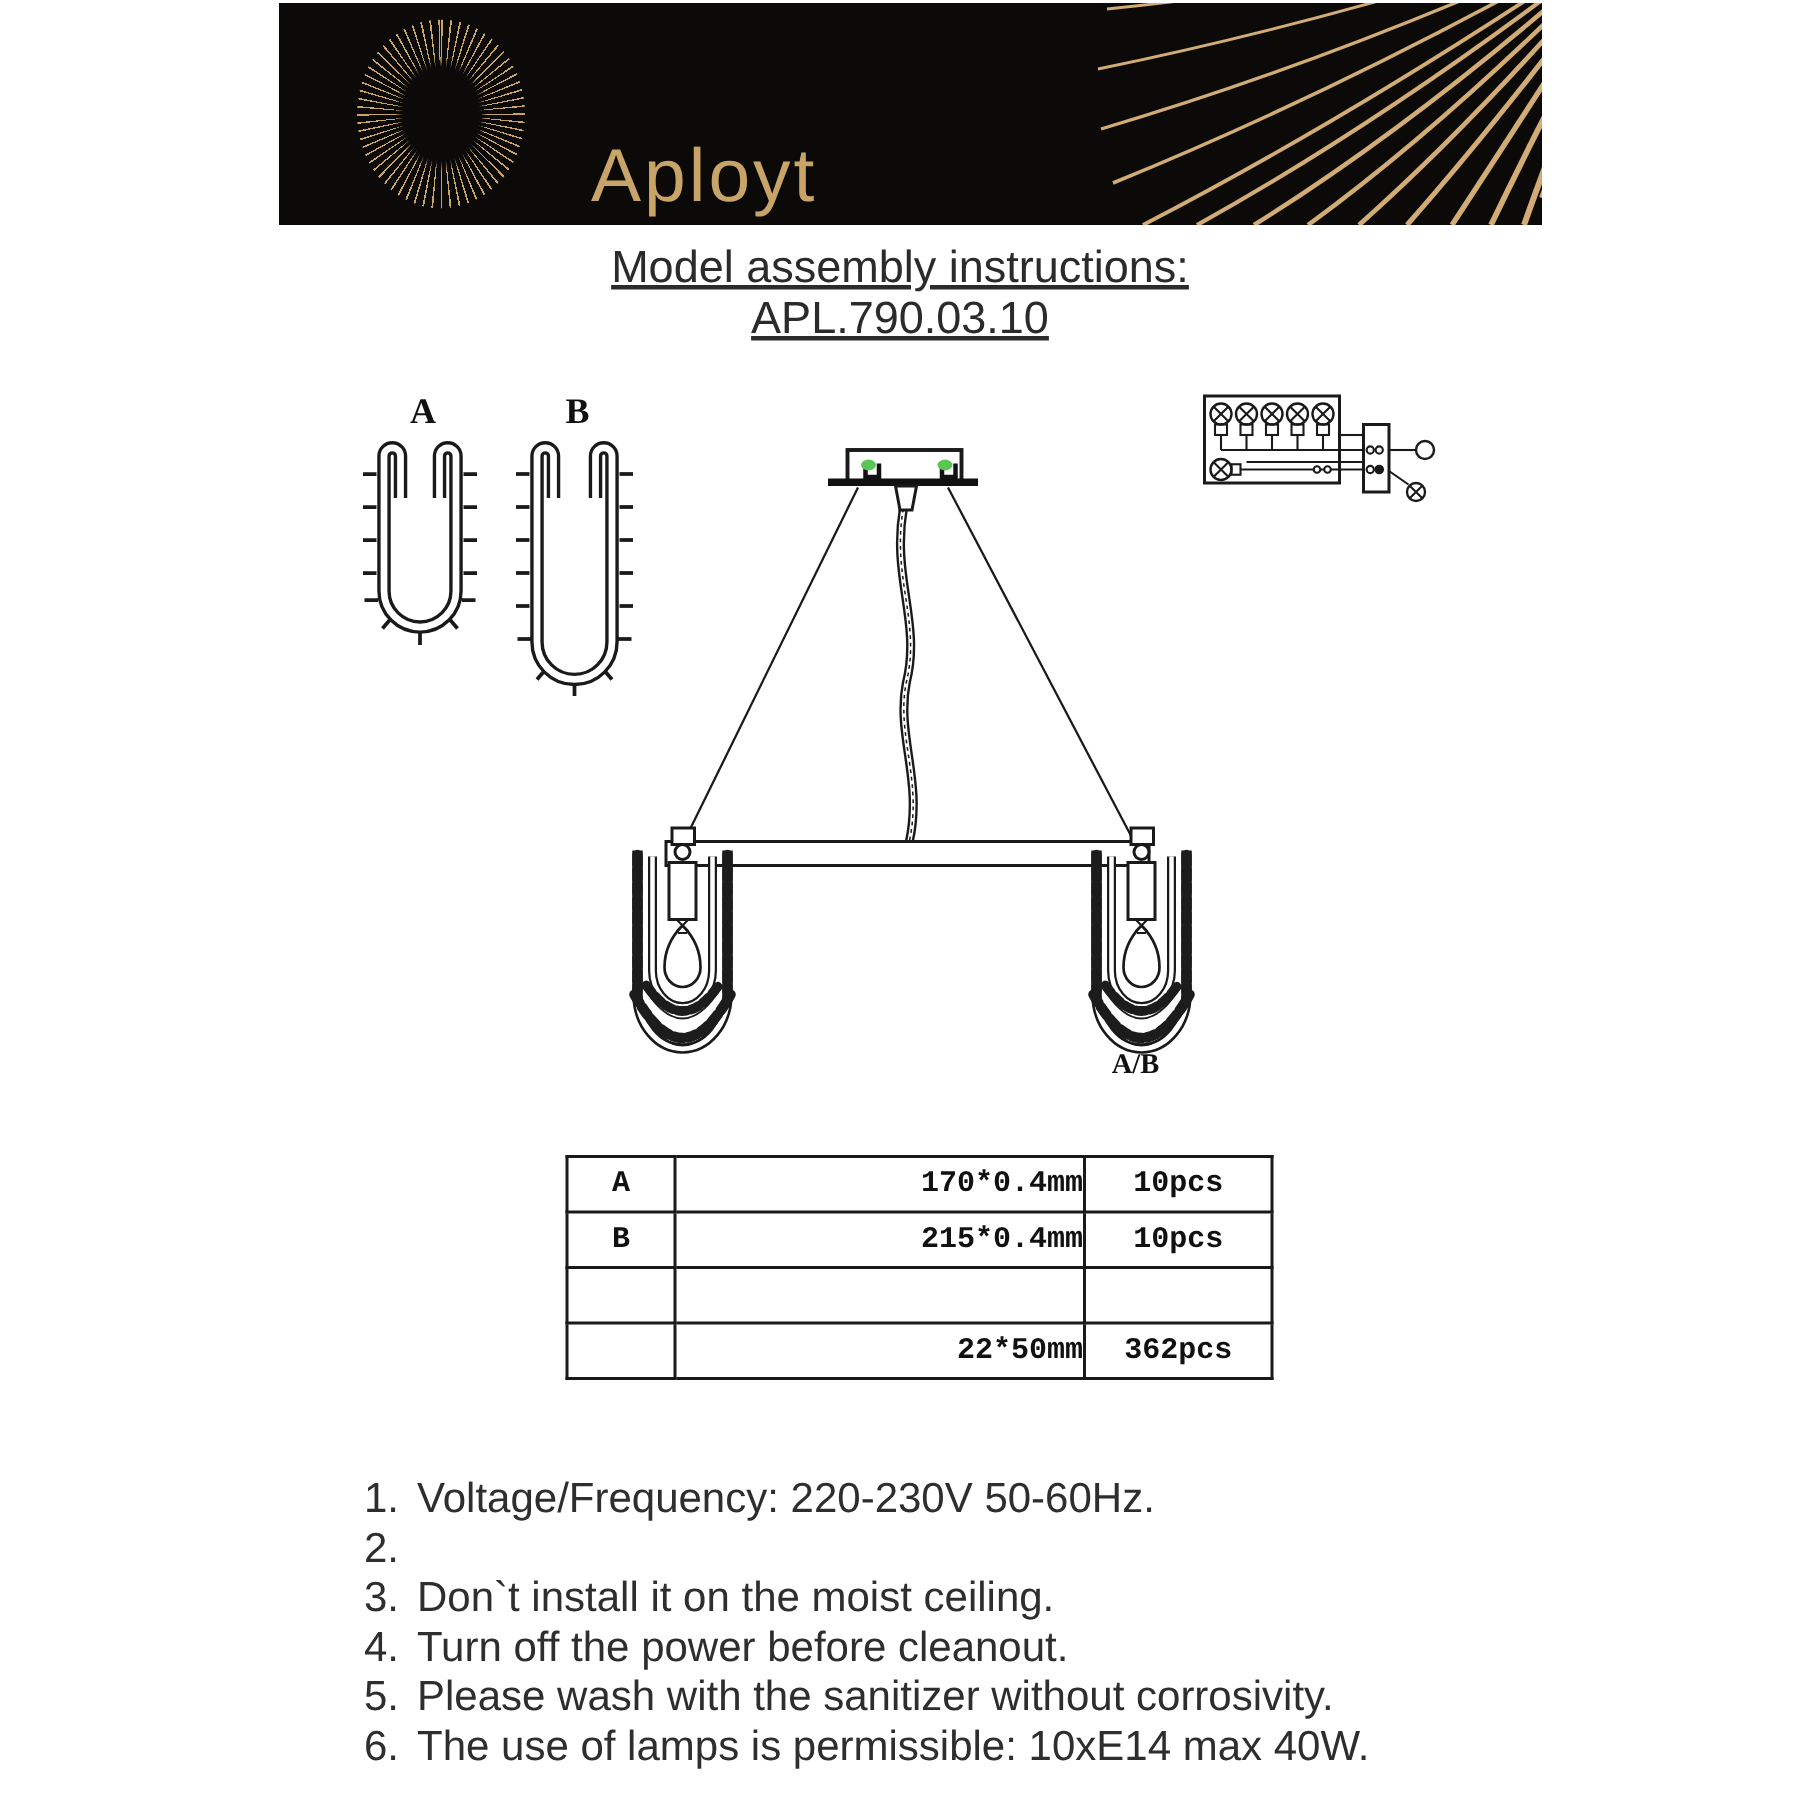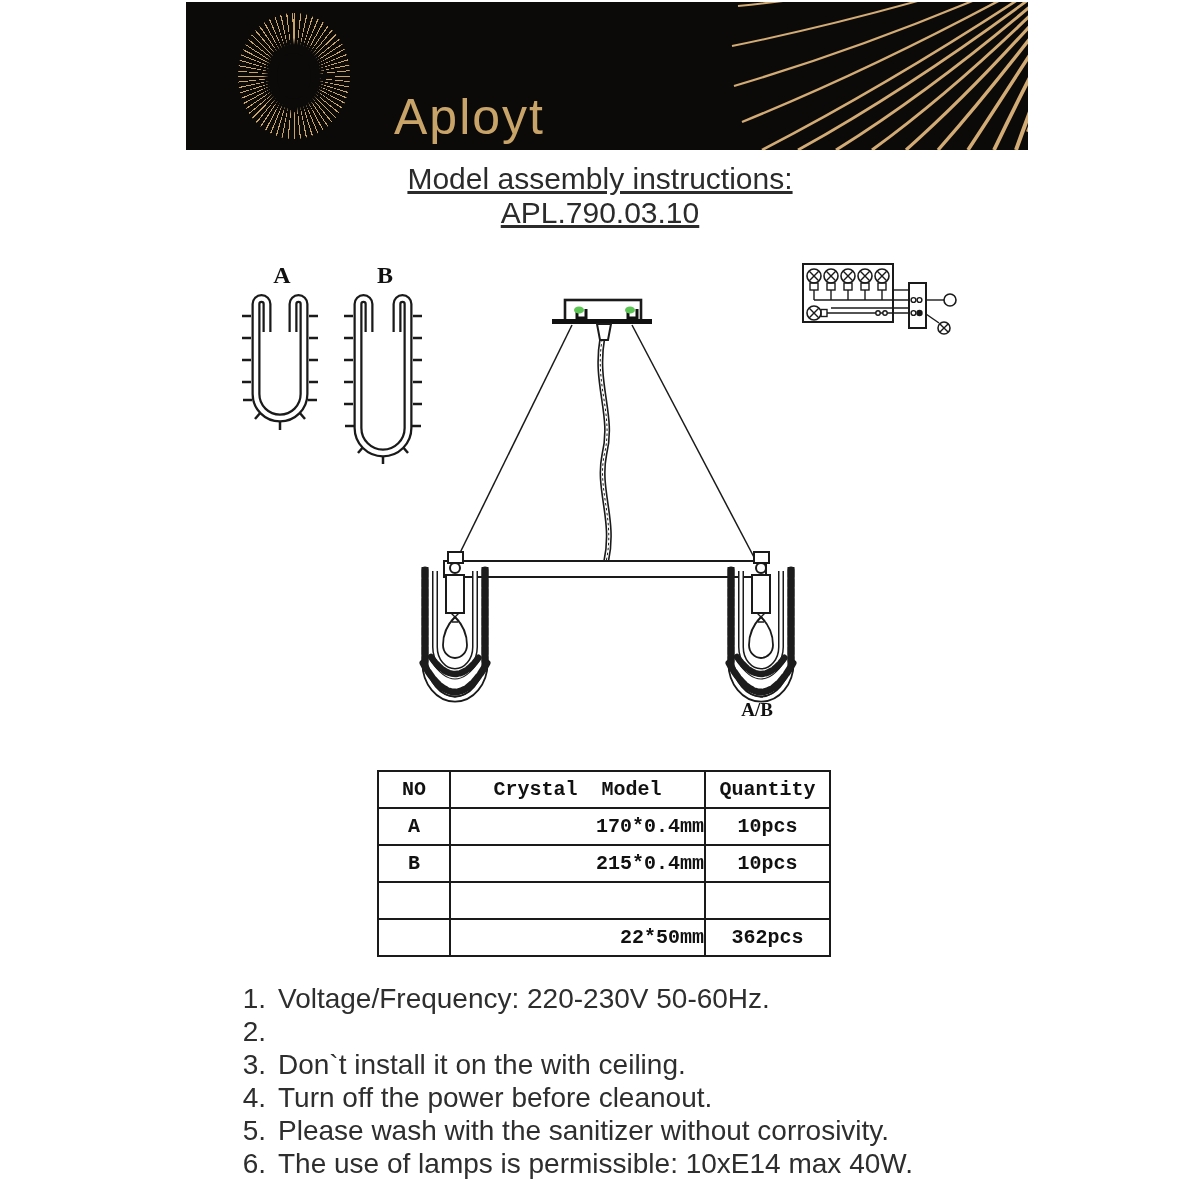--- a/index.html
+++ b/index.html
@@ -221,25 +221,20 @@
 
     <circle cx="152" cy="44" r="6" fill="none" stroke="#1a1a1a" stroke-width="1.6"></circle>
     <g transform="translate(146,72) scale(0.86)">
       <circle r="7" fill="#ffffff" stroke="#1a1a1a" stroke-width="1.8"></circle>
       <path d="M-4.7,-4.7 L4.7,4.7 M4.7,-4.7 L-4.7,4.7" stroke="#1a1a1a" stroke-width="1.6"></path>
     </g>
   </svg>
 
   <table class="parts-table">
     <tbody>
-        <tr>
-      <th class="col-no">NO</th>
-      <th class="col-model-h">Crystal  Model</th>
-      <th class="col-qty">Quantity</th>
-    </tr>
     <tr>
       <td class="col-no">A</td>
       <td class="col-model">170*0.4mm</td>
       <td class="col-qty">10pcs</td>
     </tr>
     <tr>
       <td class="col-no">B</td>
       <td class="col-model">215*0.4mm</td>
       <td class="col-qty">10pcs</td>
     </tr>
@@ -259,21 +254,21 @@
   <div class="instructions">
     <div class="instr-row">
       <span class="instr-num">1.</span>
       <span class="instr-text">Voltage/Frequency: 220-230V 50-60Hz.</span>
     </div>
     <div class="instr-row">
       <span class="instr-num">2.</span>
     </div>
     <div class="instr-row">
       <span class="instr-num">3.</span>
-      <span class="instr-text">Don`t install it on the with ceiling.</span>
+      <span class="instr-text">Don`t install it on the moist ceiling.</span>
     </div>
     <div class="instr-row">
       <span class="instr-num">4.</span>
       <span class="instr-text">Turn off the power before cleanout.</span>
     </div>
     <div class="instr-row">
       <span class="instr-num">5.</span>
       <span class="instr-text">Please wash with the sanitizer without corrosivity.</span>
     </div>
     <div class="instr-row">

